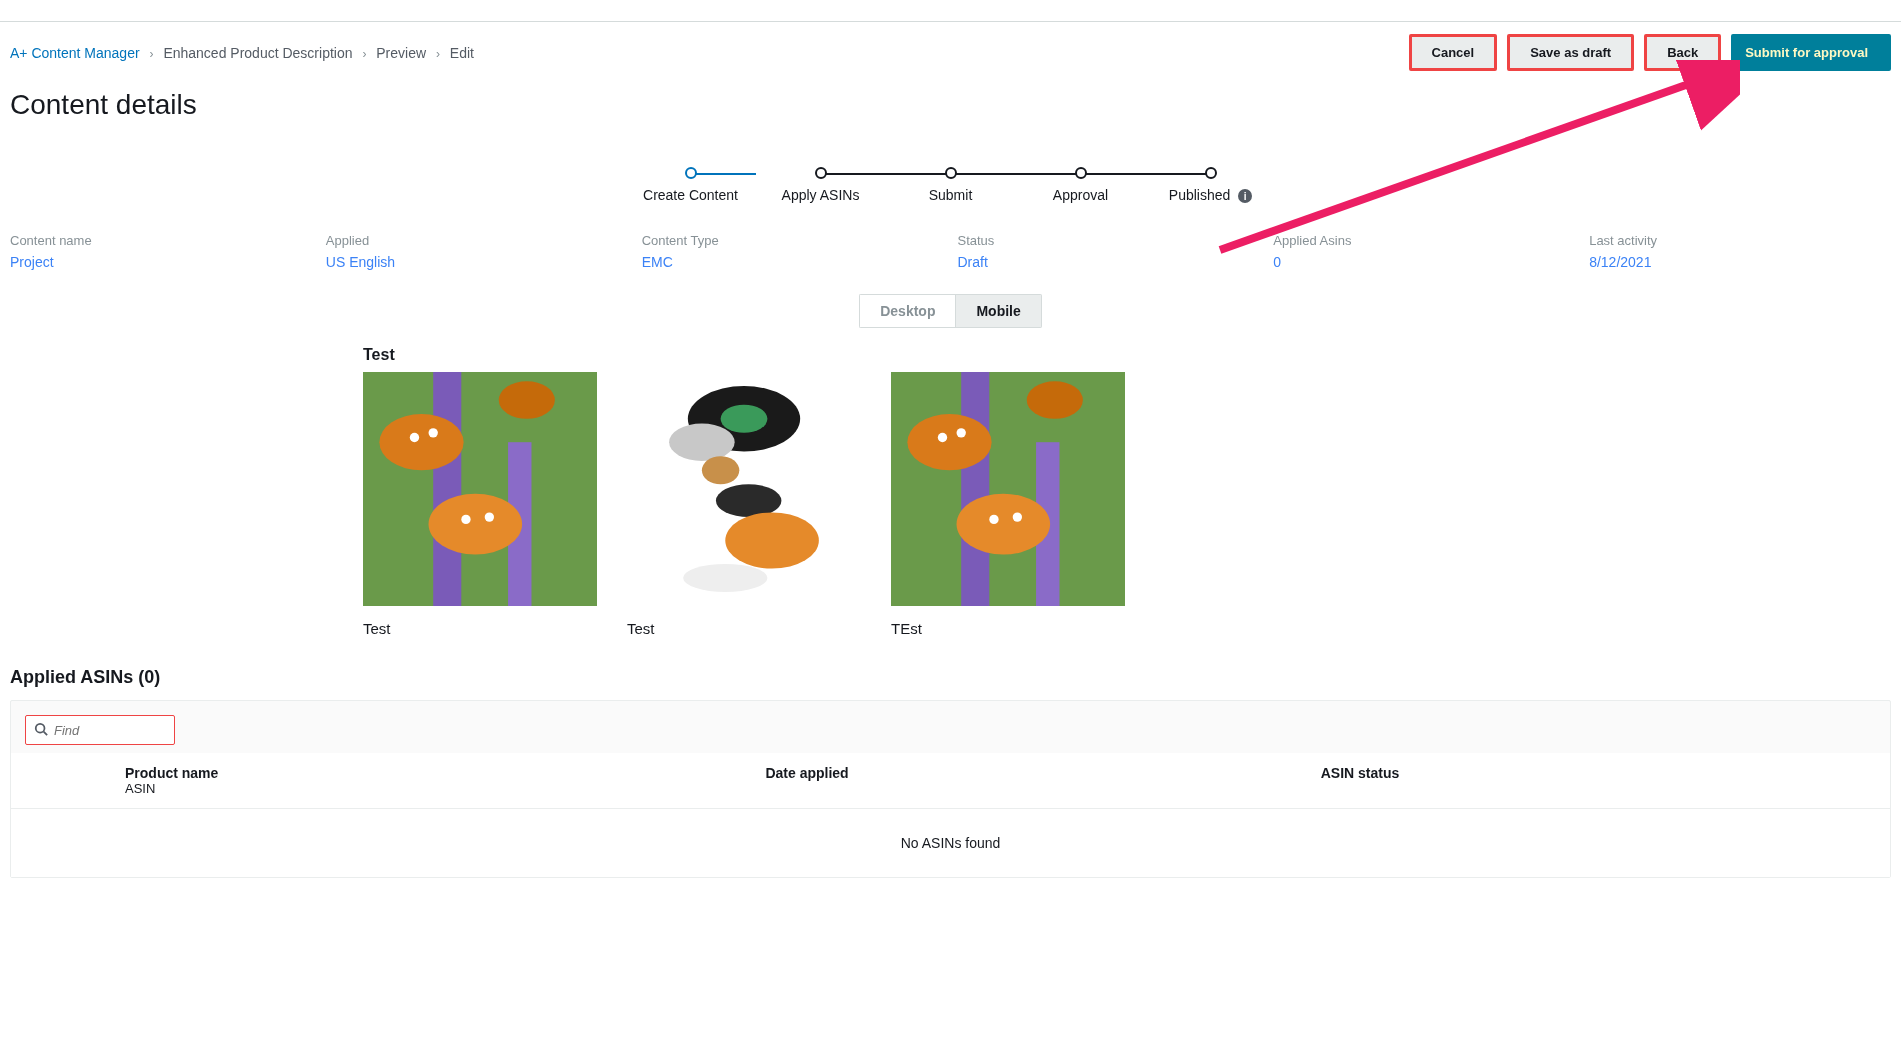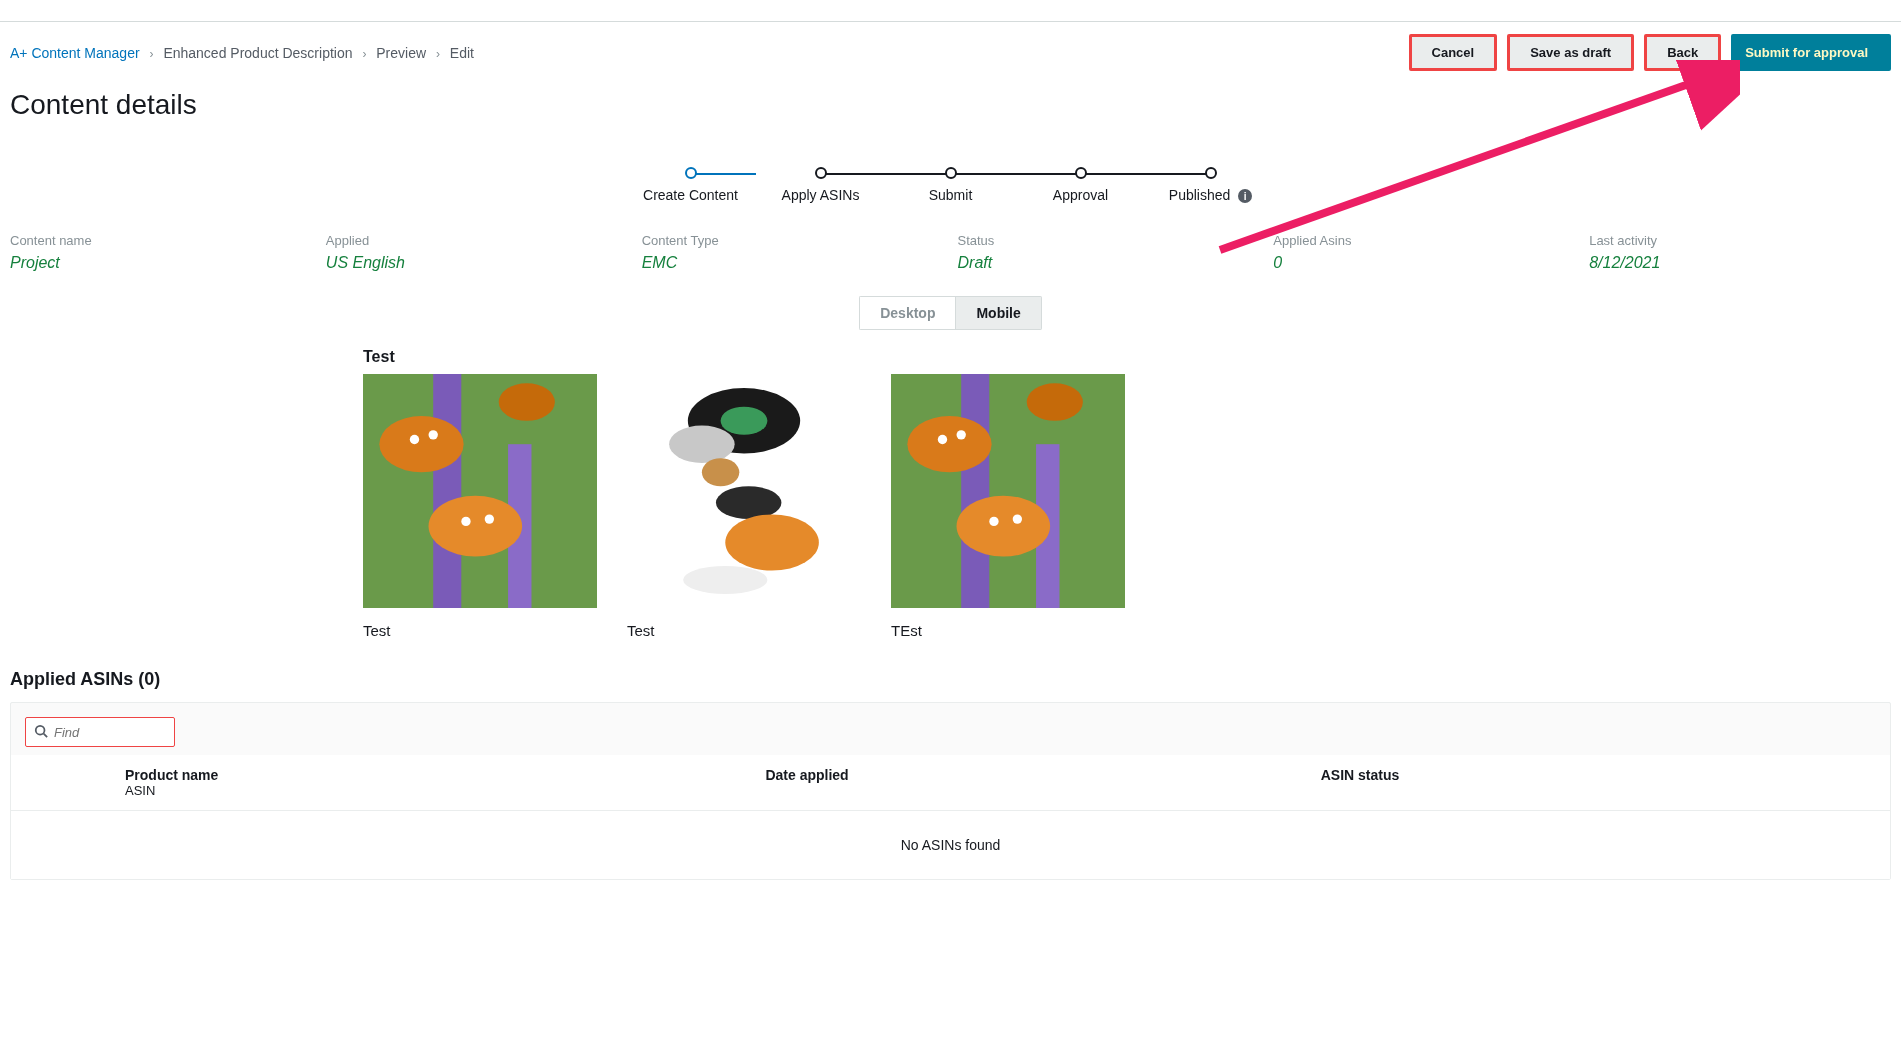--- a/index.html
+++ b/index.html
@@ -65,21 +65,21 @@
     font-size:10px; font-weight:700; margin-left:4px; vertical-align:middle;
   }
   
   .meta {
     display:grid;
     grid-template-columns: 1fr 1fr 1fr 1fr 1fr 1fr;
     gap: 8px;
     padding: 0 4px 24px 10px;
   }
   .meta .label{ color:#879196; font-size:13px; margin-bottom:6px;}
-  .meta .value{ color:#15803d; font-size:16px;font-style:italic;}
+  .meta .value{ color:#3b82f6; font-size:14px;}
   
   .device-toggle{ display:flex; justify-content:center; margin-bottom:18px;}
   .seg { display:inline-flex; border-radius:2px; overflow:hidden;}
   .seg button{
     border:1px solid #d5dbdb; background:#fff; color:#879196;
     font-weight:700; font-size:14px; padding:8px 20px; cursor:pointer;
   }
   .seg button.active{ background:#eaeded; color:#16191f;}
   .seg button:first-child{ border-right:none;}
   

